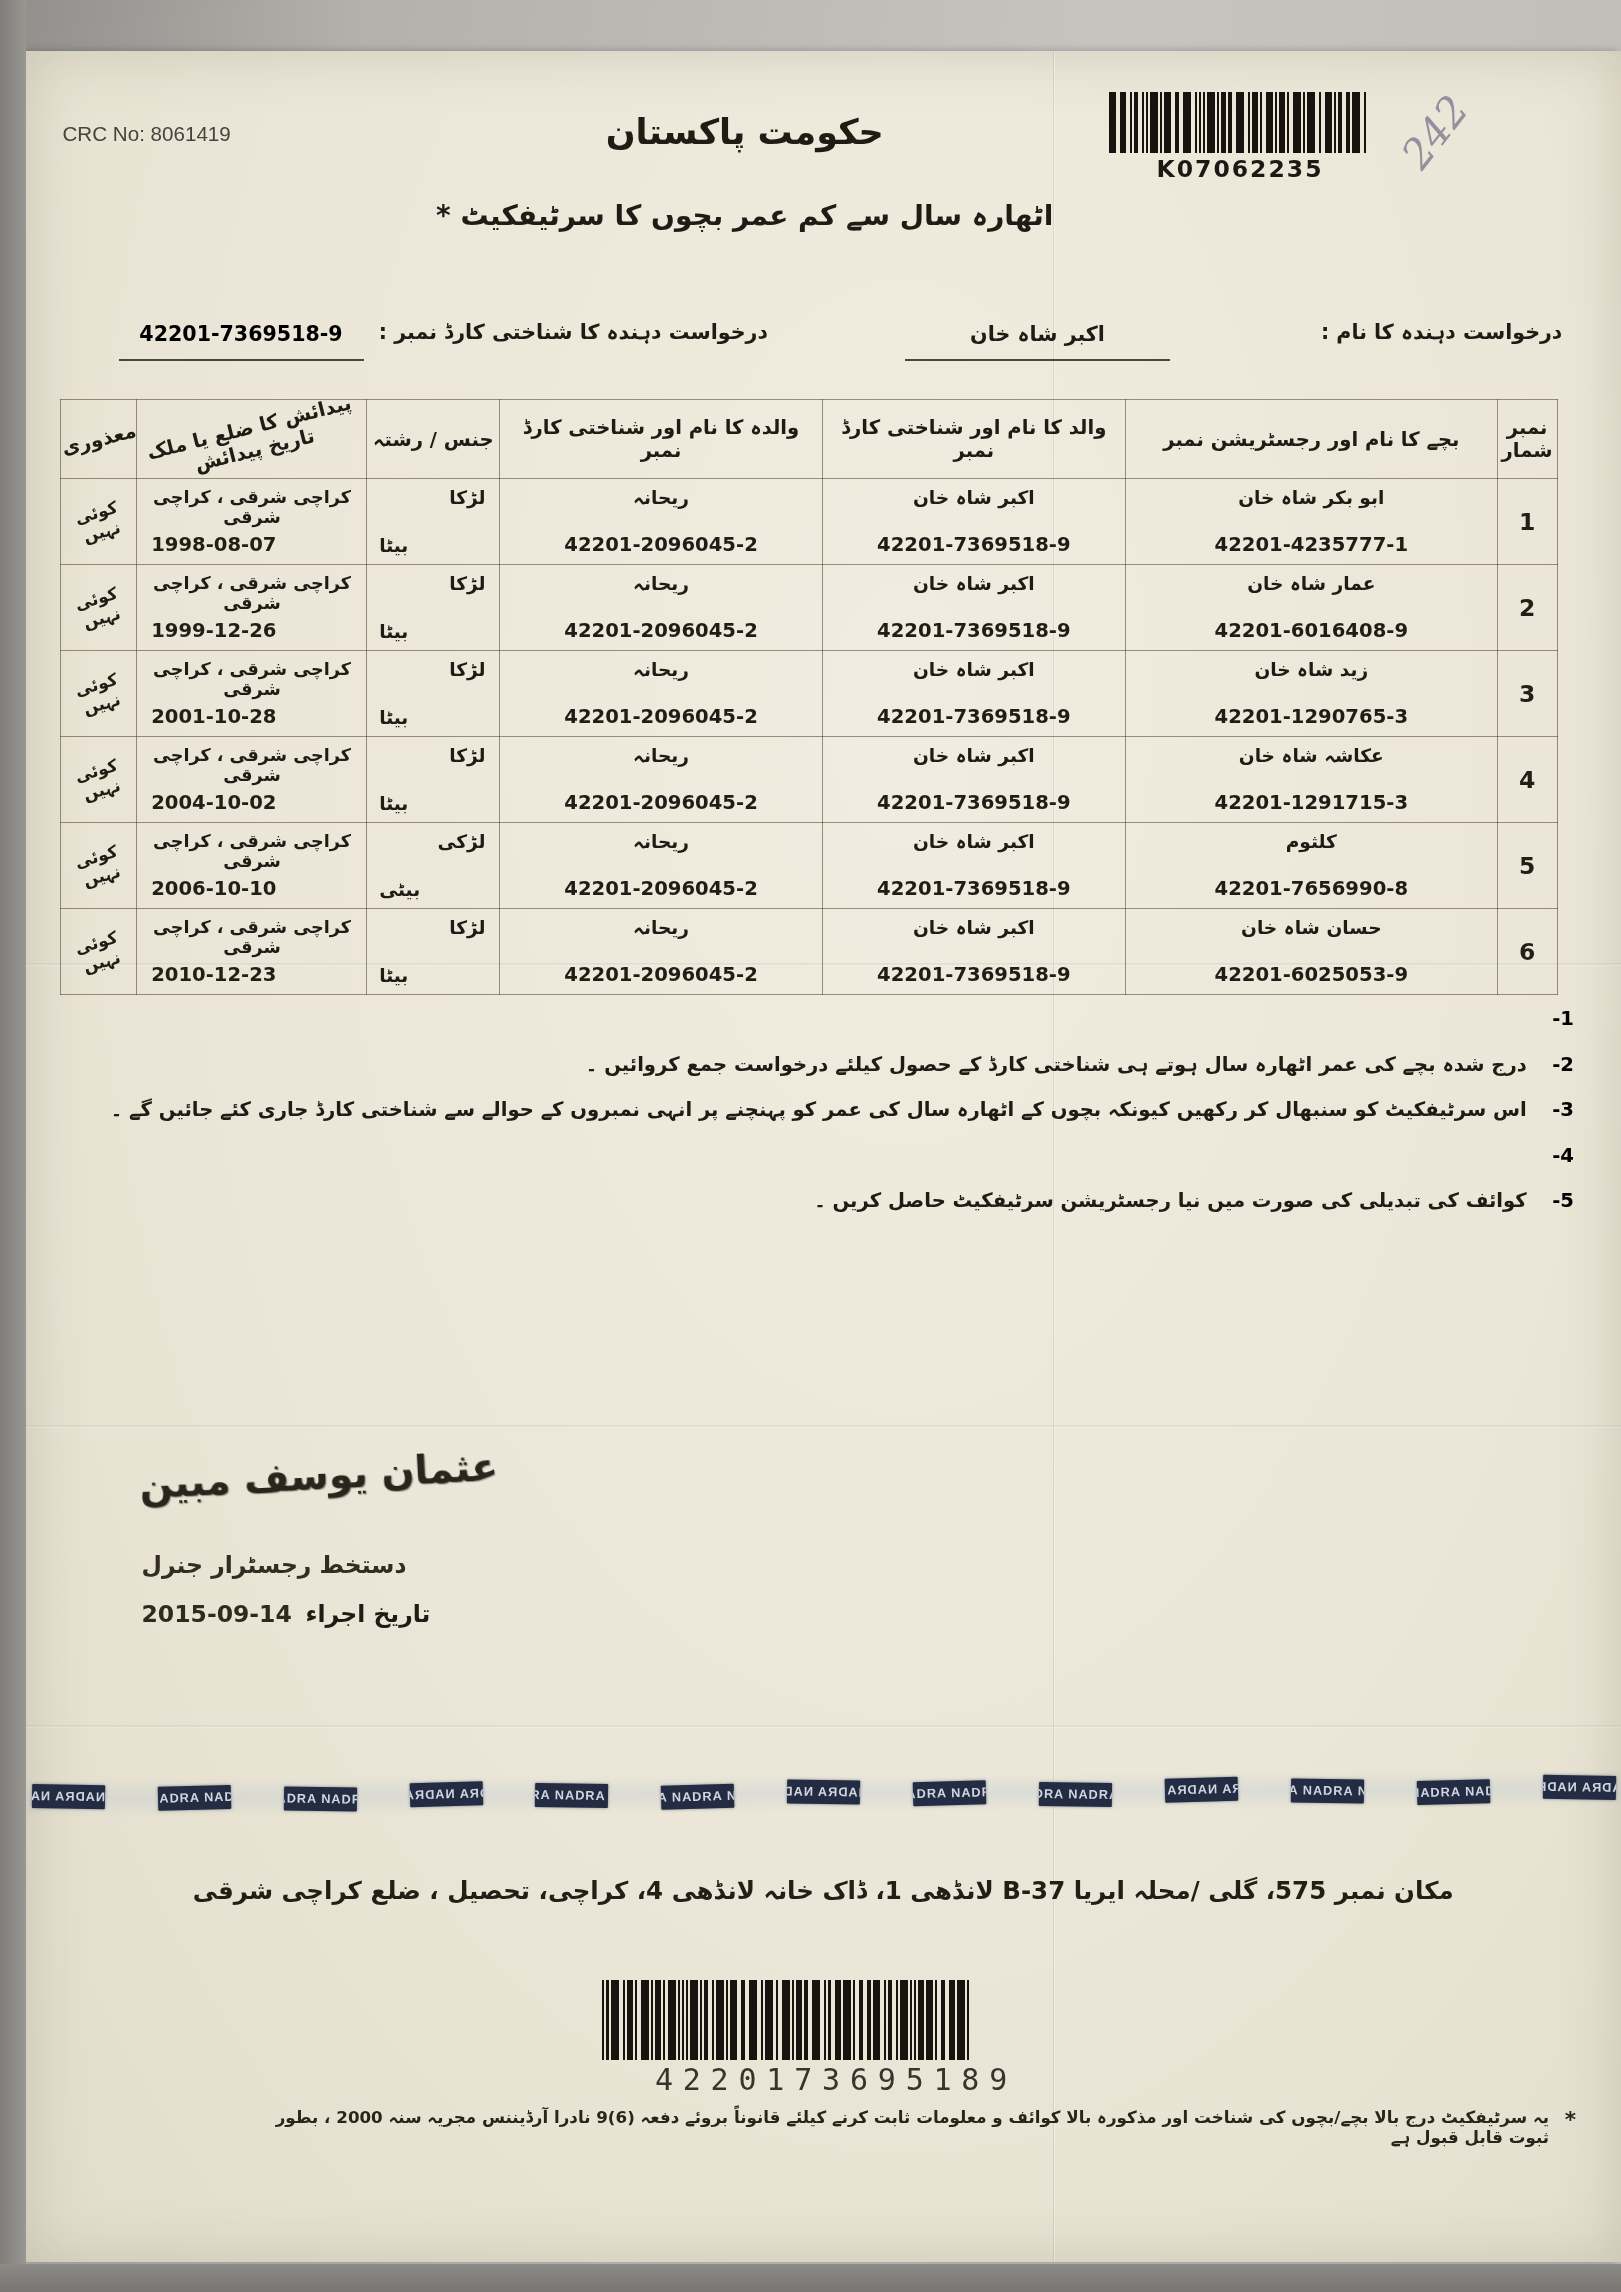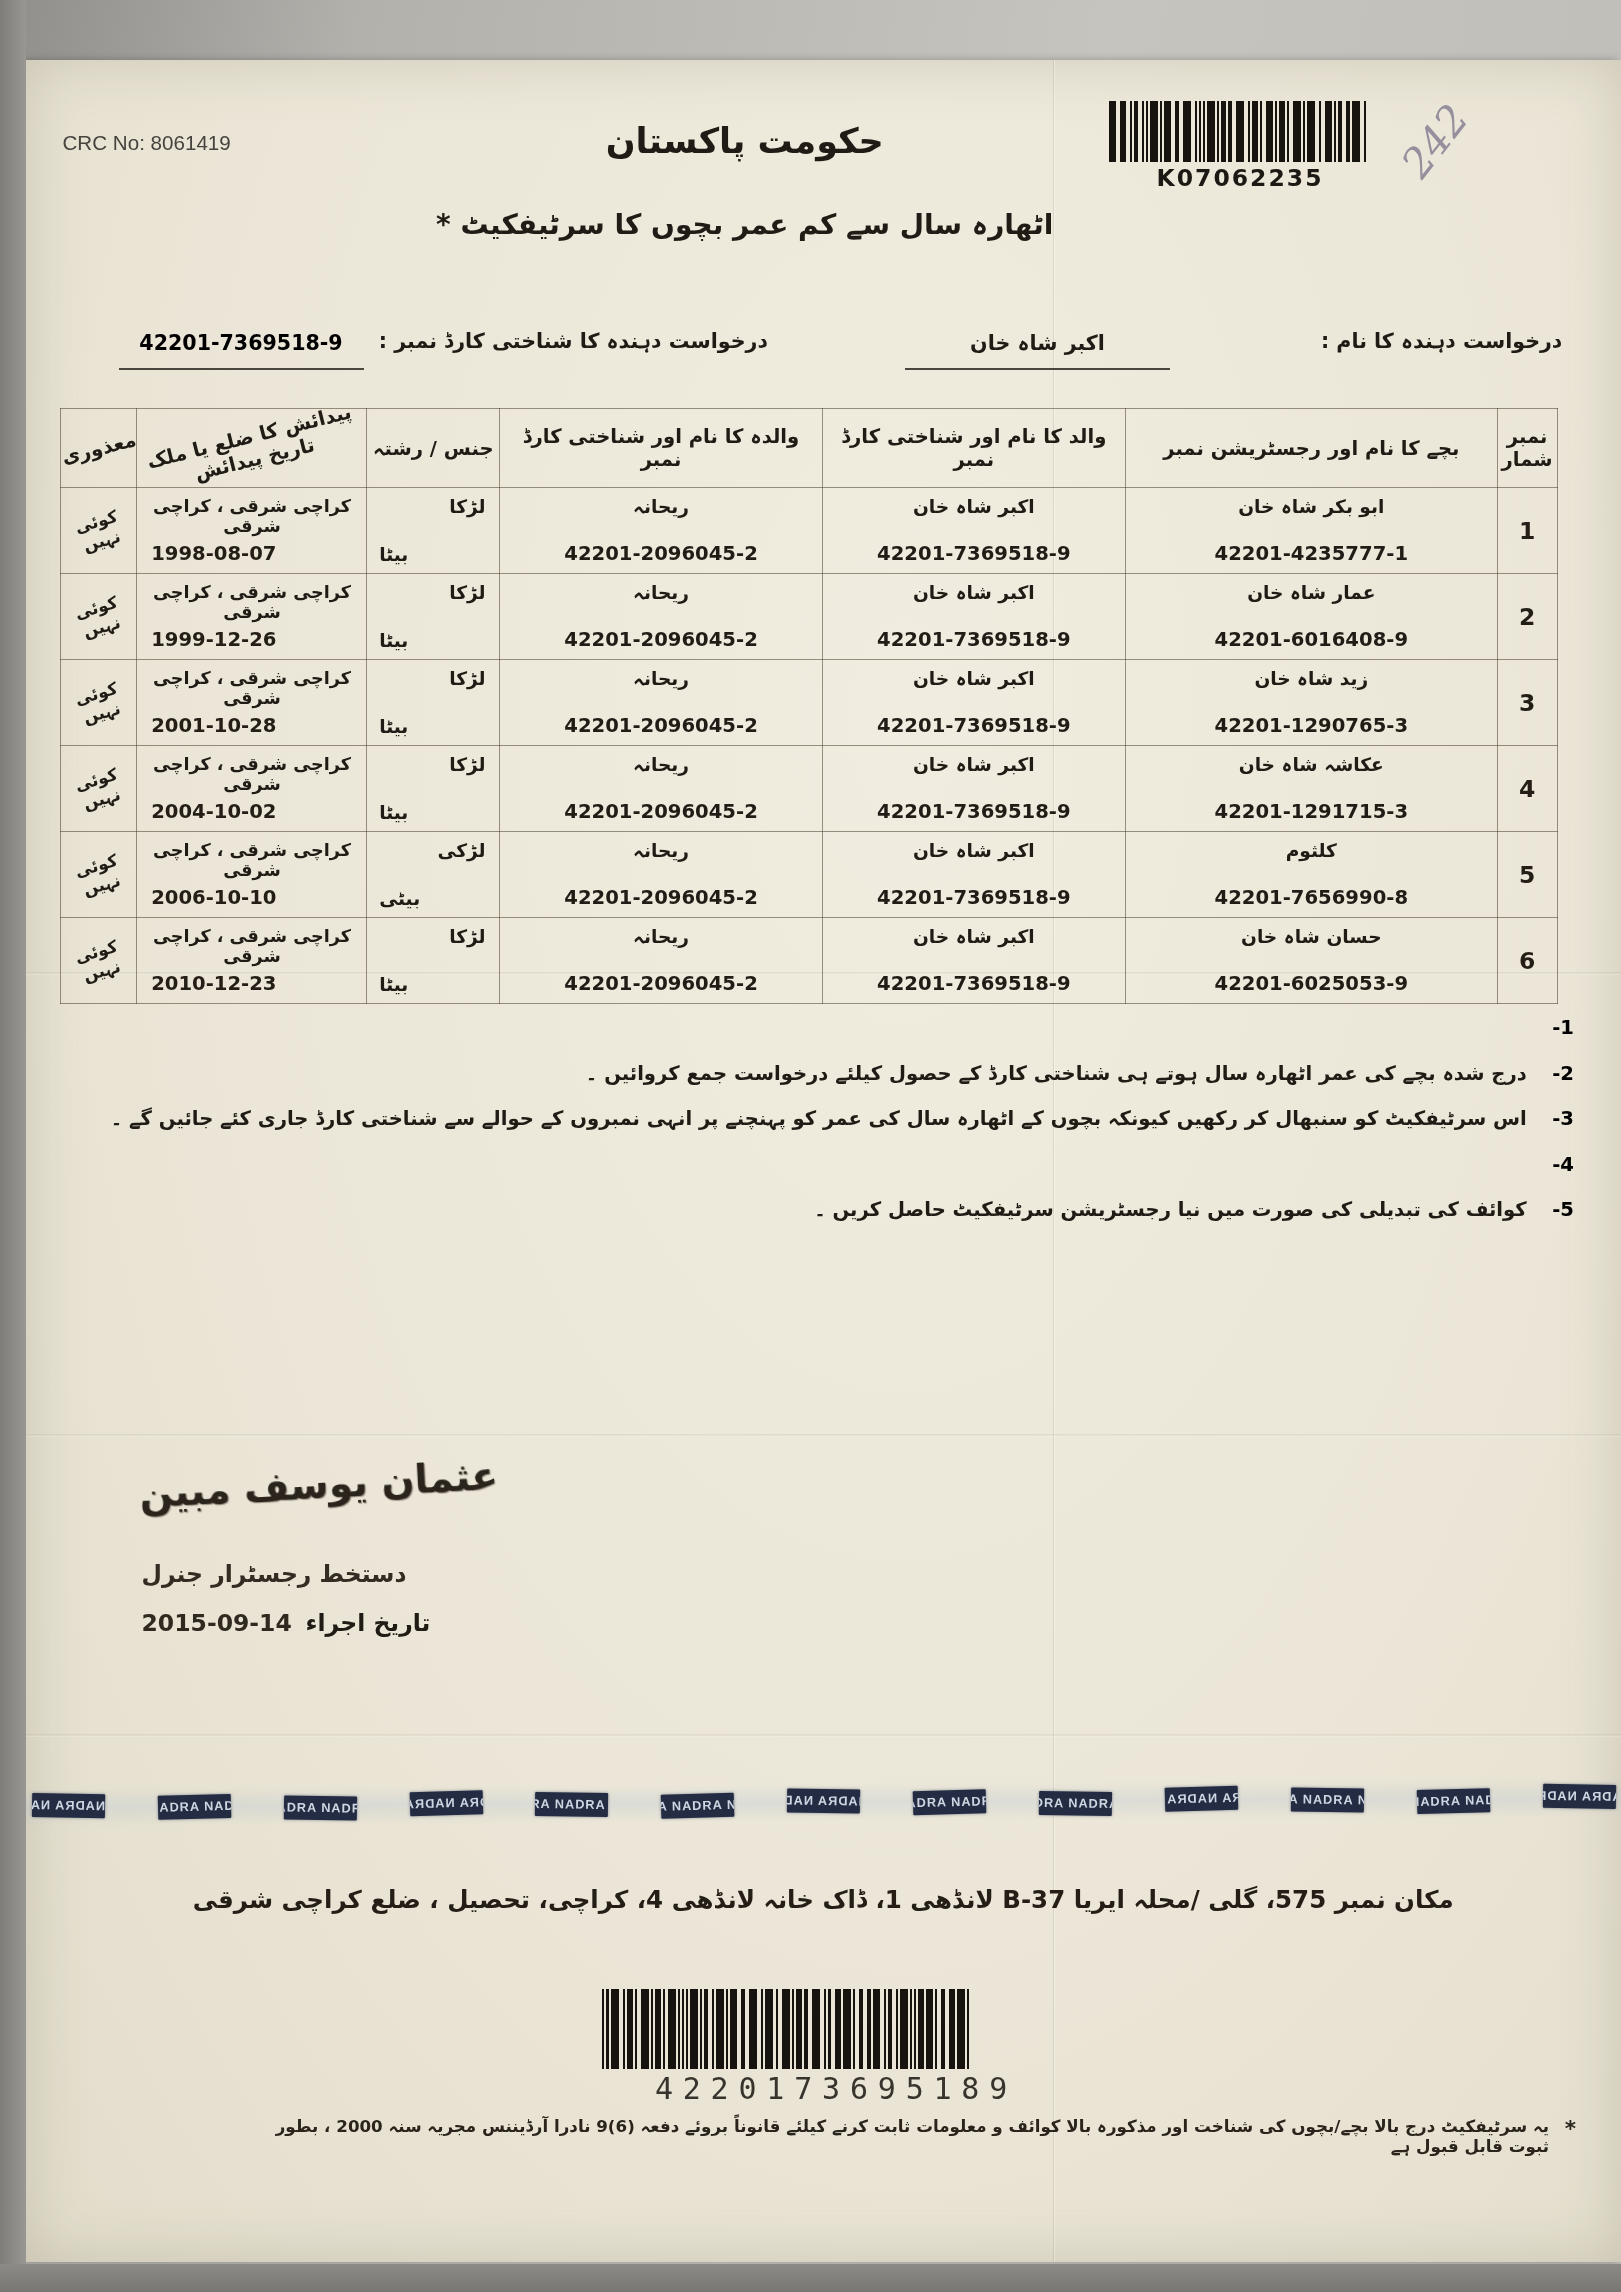--- a/index.html
+++ b/index.html
@@ -6,21 +6,20 @@
   body{
     width:1621px;height:2293px;position:relative;overflow:hidden;
     background:linear-gradient(100deg,#8f8e8a 0%, #b3b1ac 18%, #c6c4bf 55%, #bdbbb6 100%);
     font-family:"DejaVu Sans", sans-serif;
   }
   .page{
     position:absolute;left:25.5px;top:51px;right:0px;bottom:31px;
     background:
       radial-gradient(ellipse at 55% 30%, #f0ecdf 0%, #ebe6d7 55%, #e2ddcb 100%);
     box-shadow:inset 0 0 59px rgba(120,110,90,.25), -3.9px 0 7.8px rgba(0,0,0,.25);
-    margin-top:9px;
   }
   
   .crease-v{position:absolute;top:0;bottom:0;width:2.9px;background:linear-gradient(to right,rgba(140,125,100,0),rgba(140,125,100,.25),rgba(255,255,255,.4),rgba(140,125,100,0));}
   .crease-h{position:absolute;left:0;right:0;height:2.9px;background:linear-gradient(to bottom,rgba(140,125,100,0),rgba(140,125,100,.22),rgba(255,255,255,.35),rgba(140,125,100,0));}
   .urdu{direction:rtl;color:#201b15;}
   .ltr{direction:ltr;unicode-bidi:embed;}
 
   .gov-line{position:absolute;left:0;right:157px;top:61px;text-align:center;font-size:35px;font-weight:bold;}
   .auth-line{position:absolute;left:0;right:157px;top:116px;text-align:center;font-size:31px;font-weight:bold;}
   .title-line{position:absolute;left:0;right:157px;top:148px;text-align:center;font-size:28px;font-weight:bold;}

